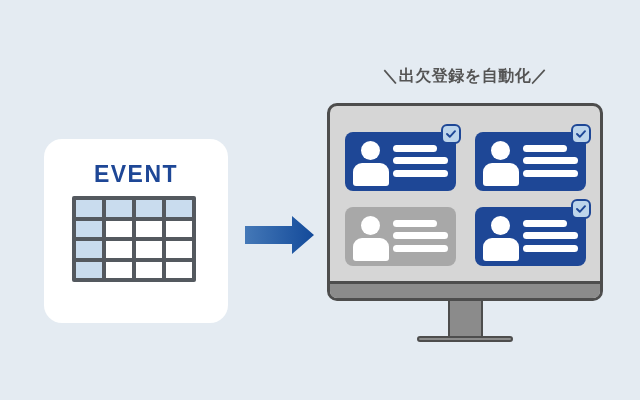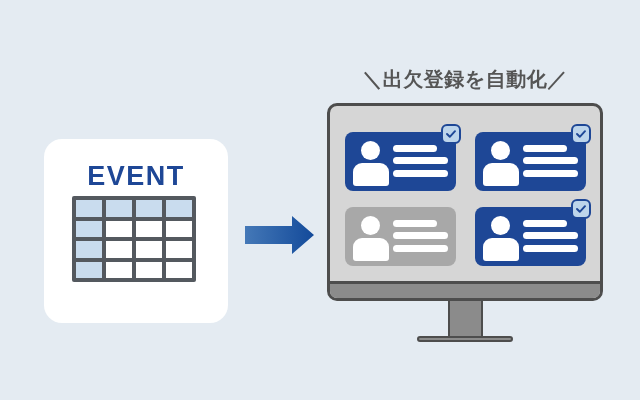--- a/index.html
+++ b/index.html
@@ -7,32 +7,32 @@
     width: 640px; height: 400px;
     font-family: "Liberation Sans", sans-serif;
     background: var(--background);
     overflow: hidden;
   }
   .canvas { position: relative; width: 640px; height: 400px; background: var(--background); }
 
   
   .caption {
     position: absolute; left: 327px; top: 66px; width: 276px;
-    text-align: center; font-size: 20px; font-weight: 700;
+    text-align: center; font-size: 16px; font-weight: 700;
     color: var(--caption-text); letter-spacing: 0.5px; white-space: nowrap;
   }
 
   
   .event-card {
     position: absolute; left: 44px; top: 139px; width: 184px; height: 184px;
     background: var(--card-white); border-radius: 18px;
   }
   .event-title {
     position: absolute; top: 24px; left: 0; right: 0;
-    text-align: center; font-size: 27px; font-weight: 700; line-height: 1;
+    text-align: center; font-size: 23px; font-weight: 700; line-height: 1;
     color: var(--brand-blue); letter-spacing: 1.5px;
   }
   .event-table {
     position: absolute; top: 57px; left: 28px;
     width: 124px; height: 86px; box-sizing: border-box;
     background: var(--table-border); border-radius: 2px;
     padding: 4px; display: grid;
     grid-template-columns: repeat(4, 1fr); grid-template-rows: repeat(4, 1fr);
     gap: 4px;
   }

